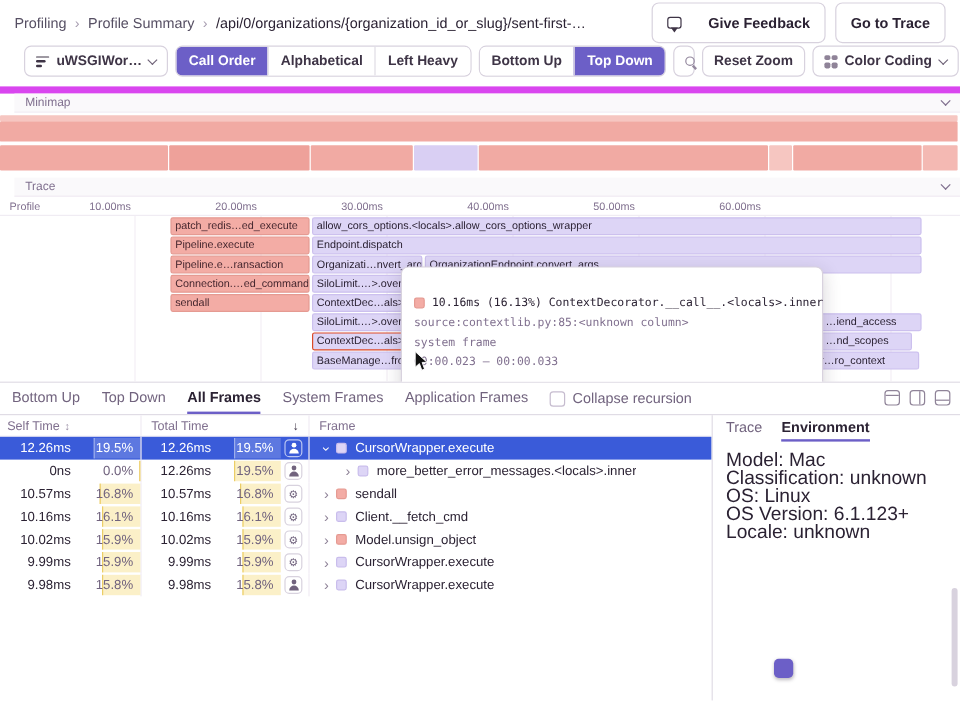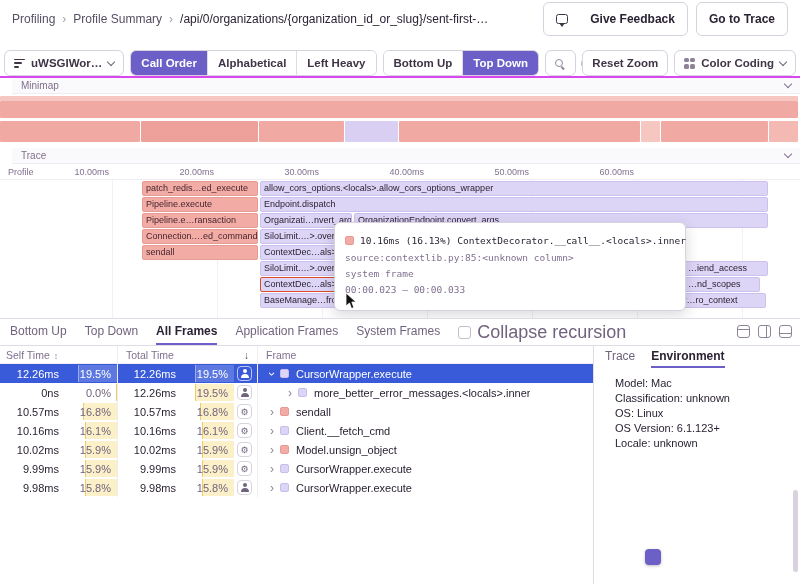--- a/index.html
+++ b/index.html
@@ -15,22 +15,22 @@
   .crumb.current{color:#2B2233}
   .crumb-sep::before{content:"›";color:#a79db0;font-size:12px}
   .topbar-buttons{display:flex;gap:8px;flex-shrink:0}
   .btn{display:inline-flex;align-items:center;gap:22px;height:28px;padding:16px 12px;border:1px solid #D8D2DE;
        border-radius:6px;background:#fff;font-size:12px;font-weight:700;color:#2B2233;font-family:inherit}
   .bubble{width:12px;height:10px;border:1.5px solid #3E3446;border-radius:2.5px;position:relative;display:inline-block}
   .bubble::after{content:"";position:absolute;left:1.5px;bottom:-4px;width:0;height:0;
        border-left:3px solid transparent;border-right:3px solid transparent;border-top:4px solid #3E3446}
 
   
-  .toolbar{position:absolute;top:38px;left:0;right:0;height:40px;display:flex;align-items:flex-end;gap:6px;
-           padding:0 4px;border-bottom:2px solid #d946ef}
+  .toolbar{position:absolute;top:38px;left:0;right:0;height:40px;display:flex;align-items:flex-start;gap:6px;
+           padding:0 20px;border-bottom:6px solid #d946ef}
   .tb-btn{height:26px;border:1px solid #D8D2DE;border-radius:6px;background:#fff;display:inline-flex;
           align-items:center;gap:6px;padding:0 9px;font-size:11.5px;font-weight:700;color:#3E3446;
           font-family:inherit;white-space:nowrap;flex-shrink:0}
   .caret{width:6px;height:6px;border-right:1.4px solid #6f6378;border-bottom:1.4px solid #6f6378;
          transform:rotate(45deg);margin-top:-3px;flex-shrink:0}
   .bars{width:11px;height:9px;display:flex;flex-direction:column;justify-content:space-between;flex-shrink:0}
   .bars i{height:1.5px;background:#3E3446;border-radius:1px;display:block}
   .bars i:nth-child(1){width:11px}.bars i:nth-child(2){width:8px}.bars i:nth-child(3){width:5px}
   .seg{display:inline-flex;border:1px solid #D8D2DE;border-radius:6px;overflow:hidden;height:26px;flex-shrink:0}
   .seg button{border:none;background:#fff;padding:0 10px;font-size:11.5px;font-weight:700;color:#3E3446;
@@ -67,33 +67,33 @@
   .tick{position:absolute;top:3px;transform:translateX(-100%)}
   .flame{position:absolute;top:180px;left:0;right:0;height:138px;background:#fff;overflow:hidden}
   .gline{position:absolute;top:0;bottom:0;width:1px;background:#F3EFF6}
   .frame{position:absolute;height:15px;border-radius:2px;border:1px solid;font-size:9px;line-height:12px;
          padding:0 3px;white-space:nowrap;overflow:hidden}
   .f-red{background:#F3ACA5;border-color:#E59A92;color:#45262e}
   .f-purple{background:#DDD5F6;border-color:#CCC0EE;color:#2B2233}
   .f-hover{border:1px solid #DC4A28}
 
   .tooltip{position:absolute;left:334px;top:42px;width:352px;background:#fff;border:1px solid #D8D2DE;
-           border-radius:6px;box-shadow:0 4px 14px rgba(43,34,51,.18);padding:12px 10px;z-index:5}
+           border-radius:6px;box-shadow:0 4px 14px rgba(43,34,51,.18);padding:24px 10px;z-index:5}
   .tt-title{display:flex;align-items:center;gap:6px;color:#2B2233;font-size:9.5px;
             font-family:"DejaVu Sans Mono",monospace;margin-bottom:4px;white-space:nowrap}
   .tt-swatch{width:9px;height:9px;background:#F3ACA5;border:1px solid #E59A92;border-radius:2px;flex-shrink:0}
   .tt-line{color:#80708F;font-family:"DejaVu Sans Mono",monospace;font-size:9.5px;line-height:16px;white-space:nowrap}
   .cursor{position:absolute;z-index:6}
 
   
   .bottom{position:absolute;top:318px;left:0;right:0;bottom:0;border-top:1px solid #E0DCE5;background:#fff}
   .fs-tabs{height:27px;display:flex;align-items:center;gap:18px;padding:0 10px;border-bottom:1px solid #E0DCE5;position:relative}
   .fs-tab{font-size:12px;color:#71637E;height:100%;display:flex;align-items:center;border-bottom:2px solid transparent;white-space:nowrap}
   .fs-tab.active{color:#2B2233;font-weight:700;border-bottom-color:#6C5FC7}
-  .collapse{display:flex;align-items:center;gap:6px;font-size:18px;color:#71637E}
+  .collapse{display:flex;align-items:center;gap:6px;font-size:12px;color:#71637E}
   .cb{width:13px;height:13px;border:1px solid #C6BCCF;border-radius:3px;background:#fff;flex-shrink:0}
   .layout-icons{position:absolute;right:8px;top:6px;display:flex;gap:8px}
   .lic{width:13px;height:13px;border:1.5px solid #8F8398;border-radius:3px;position:relative;display:block}
   .lic-a::after{content:"";position:absolute;left:0;right:0;top:3px;border-top:1.5px solid #8F8398}
   .lic-b::after{content:"";position:absolute;top:0;bottom:0;right:3px;border-right:1.5px solid #8F8398}
   .lic-c::after{content:"";position:absolute;left:0;right:0;bottom:3px;border-bottom:1.5px solid #8F8398}
 
   .fs-left{position:absolute;top:27px;left:0;width:594px;bottom:0;border-right:1px solid #E0DCE5;overflow:hidden}
   .fs-head{height:18px;display:flex;font-size:10.5px;color:#80708F;border-bottom:1px solid #F0ECF3;align-items:center}
   .hc{display:flex;align-items:center;height:100%}
@@ -130,21 +130,21 @@
   .fs-row.sel .num,.fs-row.sel .pct,.fs-row.sel .fname{color:#fff}
   .fs-row.sel .chev::before{color:#fff}
   .fs-row.sel .bar{background:rgba(255,255,255,.18);border-left-color:rgba(255,255,255,.4)}
   .fs-row.sel .ficon{border-color:rgba(255,255,255,.65);color:#fff}
   .fs-row.sel .uicon::before,.fs-row.sel .uicon::after{background:#fff}
 
   .fs-right{position:absolute;top:27px;left:595px;right:0;bottom:0;overflow:hidden}
   .dt-tabs{height:22px;display:flex;gap:16px;padding:0 10px;font-size:12px;align-items:flex-end}
   .dt-tab{color:#71637E;padding-bottom:3px;border-bottom:2px solid transparent}
   .dt-tab.active{color:#2B2233;font-weight:700;border-bottom-color:#6C5FC7}
-  .dt-fields{padding:8px 20px;font-size:11px;line-height:15px;color:#2B2233}
+  .dt-fields{padding:8px 10px;font-size:16px;line-height:15px;color:#2B2233}
   .dt-row{white-space:nowrap}
 
   .scroll-thumb{position:absolute;right:2px;top:490px;width:5px;height:82px;border-radius:3px;background:#D8D2DE}
   .widget{position:absolute;left:645px;top:549px;width:16px;height:16px;border-radius:4px;background:#6C5FC7;
           box-shadow:0 1px 3px rgba(43,34,51,.3)}
 </style>
 </head>
 <body>
 
 <div class="app">
@@ -276,22 +276,22 @@
     <svg class="cursor" style="left:345px;top:112px" width="12" height="18" viewBox="0 0 12 18">
       <path d="M1,1 L1,14 L4.5,11 L6.5,16.5 L8.8,15.5 L6.8,10 L11,10 Z" fill="#111" stroke="#fff" stroke-width="0.8"></path>
     </svg>
   </div>
 
   <div class="bottom">
     <div class="fs-tabs">
       <span class="fs-tab">Bottom Up</span>
       <span class="fs-tab">Top Down</span>
       <span class="fs-tab active">All Frames</span>
+      <span class="fs-tab">System Frames</span>
       <span class="fs-tab">Application Frames</span>
-      <span class="fs-tab">System Frames</span>
       <span class="collapse">
         <span class="cb"></span>
         <span>Collapse recursion</span>
       </span>
       <span class="layout-icons">
         <span class="lic lic-a"></span>
         <span class="lic lic-b"></span>
         <span class="lic lic-c"></span>
       </span>
     </div>

